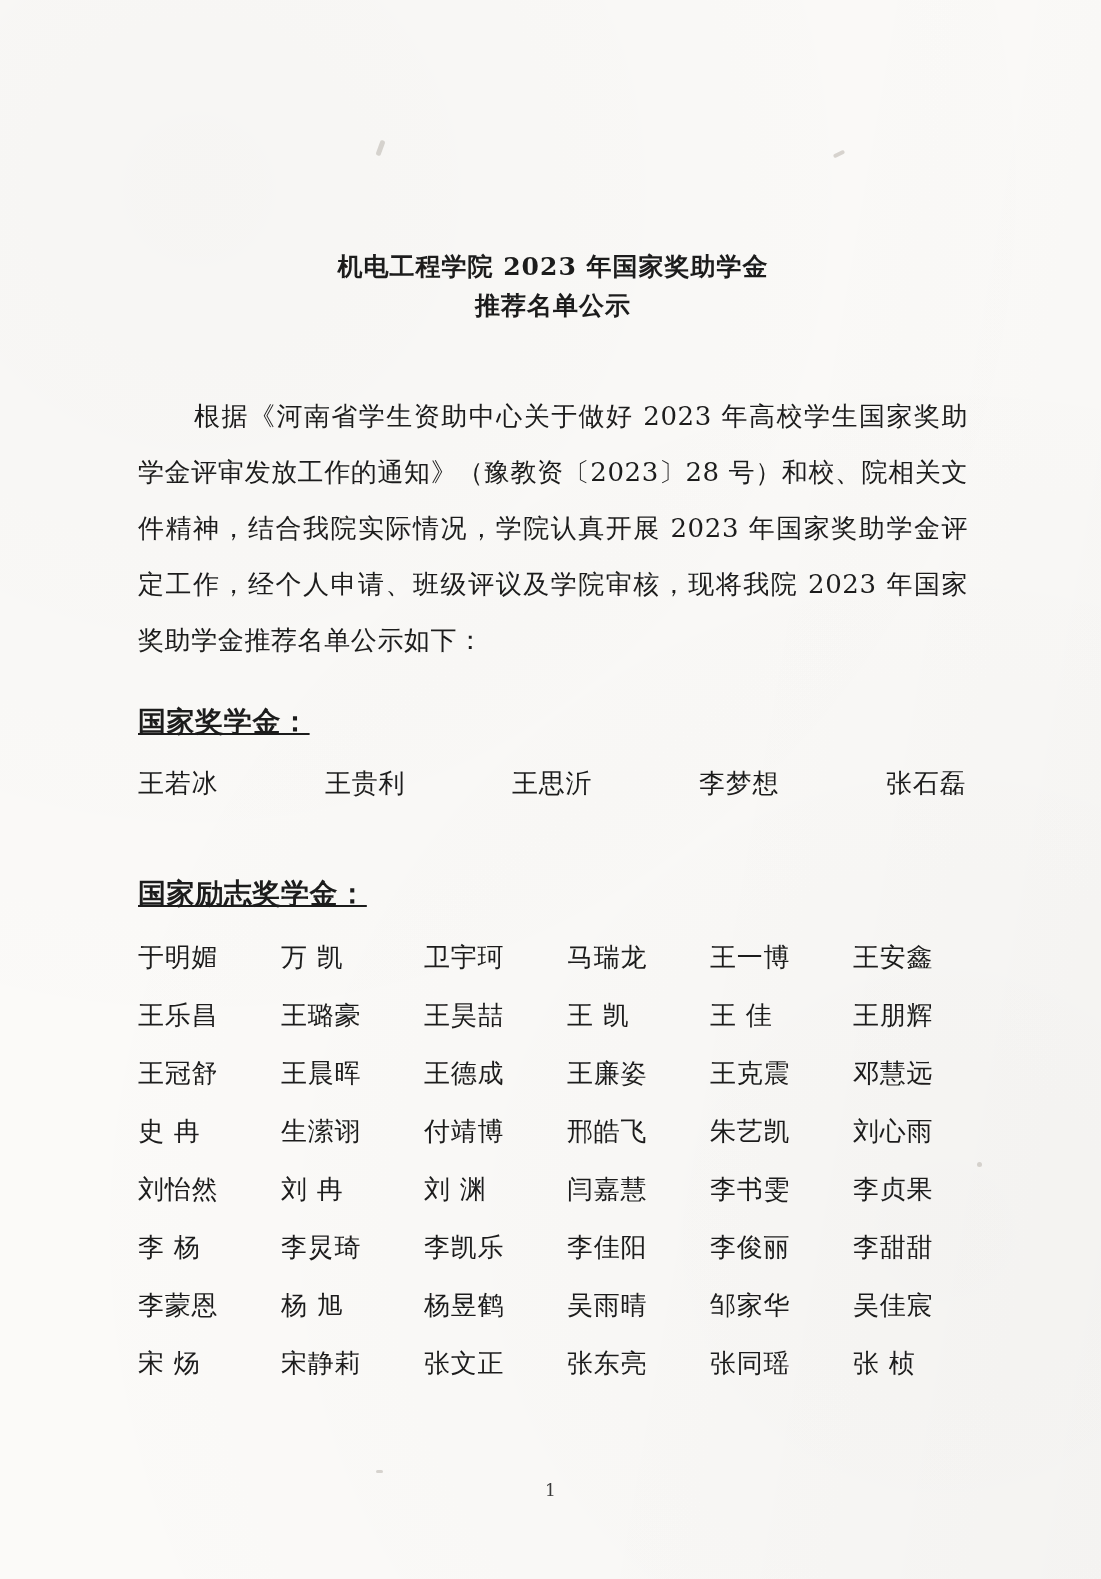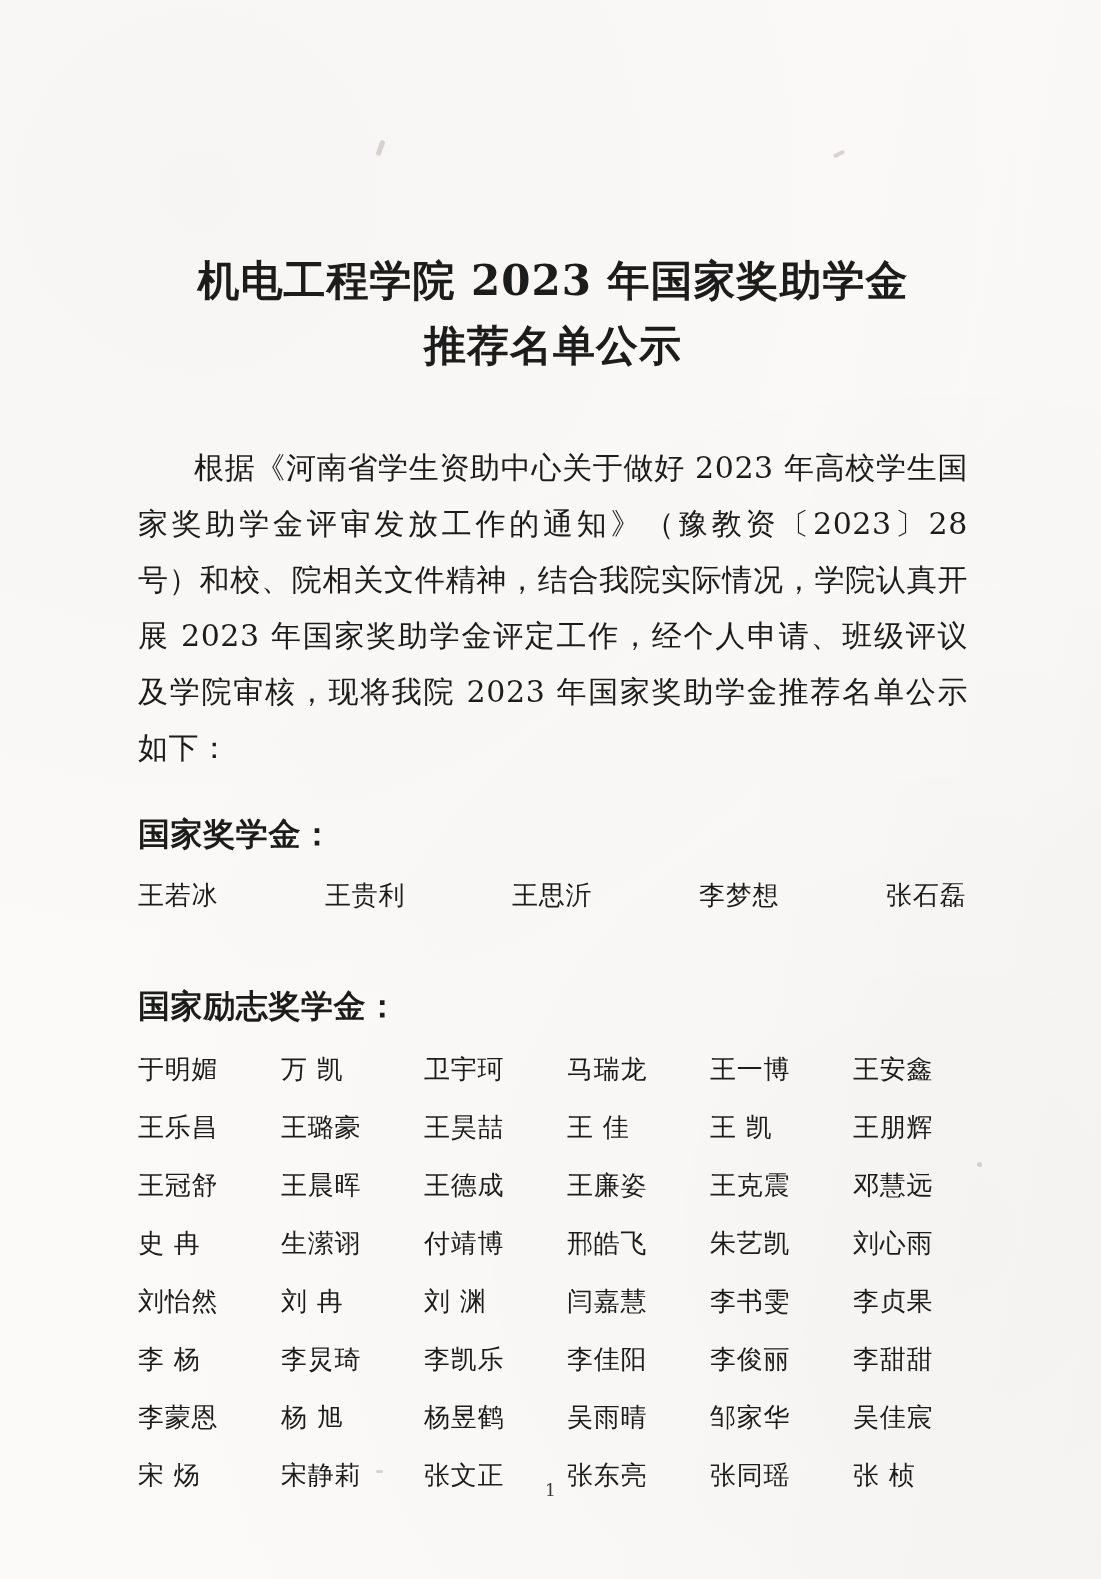--- a/index.html
+++ b/index.html
@@ -36,40 +36,41 @@
   .content {
     position: absolute;
     left: 138px;
     top: 0;
     width: 830px;
   }
   .doc-title {
     margin-top: 248px;
     text-align: center;
     font-weight: bold;
-    font-size: 42px;
+    font-size: 25px;
     line-height: 1.55;
     letter-spacing: 1px;
   }
   .doc-title .line2 {
     display: block;
   }
   .body-para {
     margin-top: 62px;
-    font-size: 30px;
+    font-size: 26px;
     line-height: 56px;
     text-align: justify;
     text-indent: 56px;
     letter-spacing: .6px;
   }
   .section-heading {
-    font-size: 32px;
+    font-size: 28px;
     font-weight: bold;
     line-height: 56px;
     letter-spacing: .6px;
+    text-decoration: underline;
   }
   .sec1-heading { margin-top: 0; }
   .sec2-heading { margin-top: 54px; }
   .name-grid {
     display: grid;
     font-size: 26px;
     letter-spacing: .8px;
     line-height: 58px;
   }
   .grid-5 {
@@ -130,22 +131,22 @@
       <span class="name-cell">于明媚</span>
       <span class="name-cell">万 凯</span>
       <span class="name-cell">卫宇珂</span>
       <span class="name-cell">马瑞龙</span>
       <span class="name-cell">王一博</span>
       <span class="name-cell">王安鑫</span>
 
       <span class="name-cell">王乐昌</span>
       <span class="name-cell">王璐豪</span>
       <span class="name-cell">王昊喆</span>
+      <span class="name-cell">王 凯</span>
       <span class="name-cell">王 佳</span>
-      <span class="name-cell">王 凯</span>
       <span class="name-cell">王朋辉</span>
 
       <span class="name-cell">王冠舒</span>
       <span class="name-cell">王晨晖</span>
       <span class="name-cell">王德成</span>
       <span class="name-cell">王廉姿</span>
       <span class="name-cell">王克震</span>
       <span class="name-cell">邓慧远</span>
 
       <span class="name-cell">史 冉</span>

